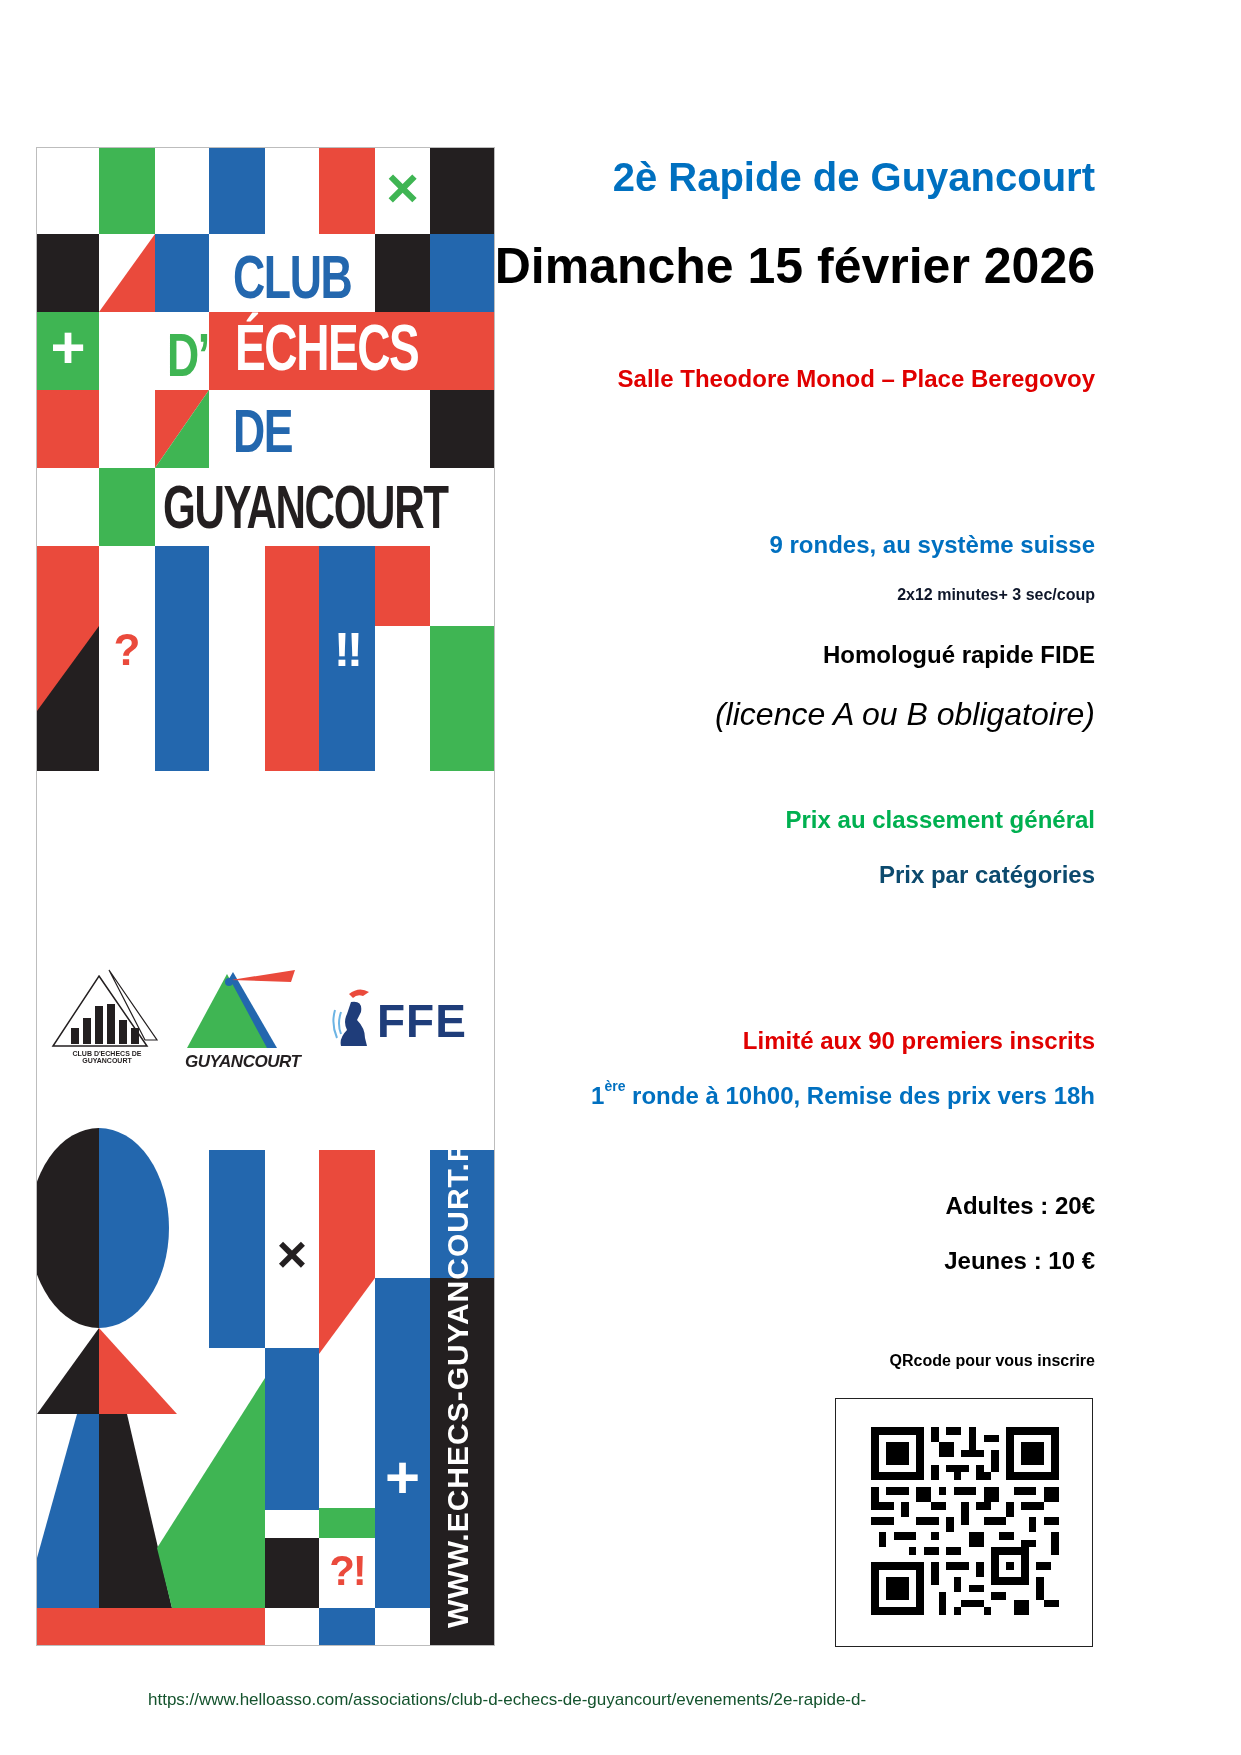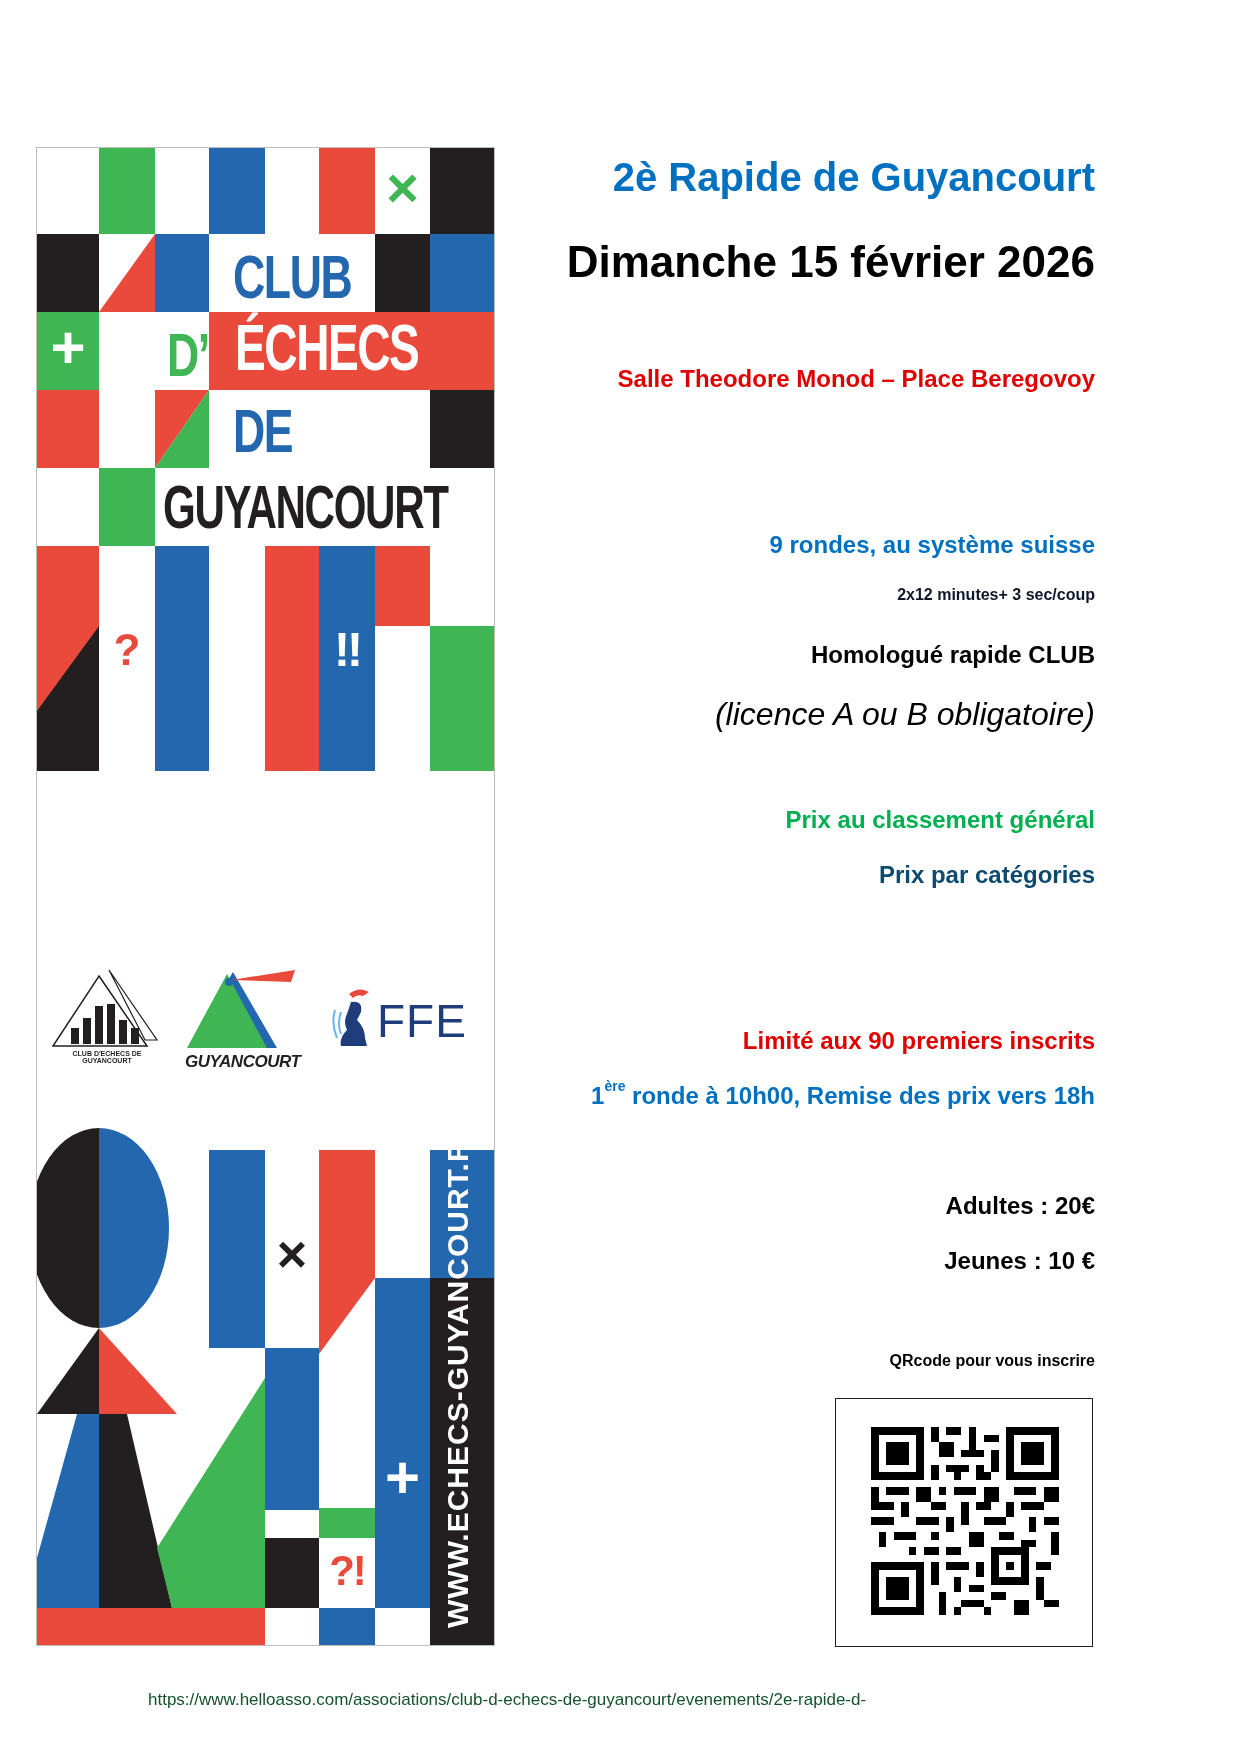--- a/index.html
+++ b/index.html
@@ -10,28 +10,28 @@
   .cell { position:absolute; }
   .bl { background:#231f20; } .bu { background:#2367ae; } .rd { background:#ea4a3c; } .gr { background:#3fb553; }
   .glyph { position:absolute; font-family:"Liberation Sans", sans-serif; font-weight:bold; text-align:center; line-height:1; }
   .club-text { position:absolute; font-family:"Liberation Sans Narrow","Liberation Sans", sans-serif; font-weight:bold; letter-spacing:-2px; line-height:1; transform-origin:left top; }
   .vert-url { position:absolute; left:398px; top:1160px; width:60px; height:0; }
   .vert-url span { position:absolute; left:0; top:0; transform:rotate(-90deg); transform-origin:left top; white-space:nowrap; color:#fff; font-weight:bold; font-size:30px; letter-spacing:1px; }
 
   .logos { position:absolute; left:0; top:820px; width:457px; height:140px; }
   .logo { position:absolute; }
   .logo-caption { position:absolute; font-size:7px; text-align:center; color:#231f20; font-weight:bold; line-height:1.05; }
-  .ffe-text { position:absolute; font-size:46px; font-weight:normal; color:#1f3d7a; letter-spacing:1px; }
+  .ffe-text { position:absolute; font-size:46px; font-weight:bold; color:#1f3d7a; letter-spacing:1px; }
   .guy-text { position:absolute; font-size:17px; font-weight:bold; font-style:italic; color:#231f20; letter-spacing:-0.5px; }
 
   
   .col { position:absolute; right:146px; width:560px; text-align:right; }
   .line { position:absolute; right:0; white-space:nowrap; font-weight:bold; }
   .t-title { top:155px; font-size:40px; color:#0070c0; }
-  .t-date { top:237px; font-size:44px; color:#000;text-align:right; }
+  .t-date { top:237px; font-size:50px; color:#000;text-align:right; }
   .t-venue { top:365px; font-size:24px; color:#e00000; }
   .t-bar { top:420px; font-size:24px; color:#000; font-weight:normal; font-style:italic; }
   .t-rounds { top:531px; font-size:24px; color:#0070c0; }
   .t-cadence { top:586px; font-size:16px; color:#0f172a; }
   .t-fide { top:641px; font-size:24px; color:#000; }
   .t-licence { top:696px; font-size:32px; color:#000; font-weight:normal; font-style:italic; }
   .t-prize1 { top:806px; font-size:24px; color:#00b050; }
   .t-prize2 { top:861px; font-size:24px; color:#0c4a6e; }
   .t-limit { top:1027px; font-size:24px; color:#e00000; }
   .t-schedule { top:1082px; font-size:24px; color:#0070c0; }
@@ -162,21 +162,21 @@
     <span>WWW.ECHECS-GUYANCOURT.FR</span>
   </div>
 </div>
 
 <div class="col" style="top:0;height:1400px">
   <div class="line t-title">2è Rapide de Guyancourt</div>
   <div class="line t-date">Dimanche 15 février 2026</div>
   <div class="line t-venue">Salle Theodore Monod – Place Beregovoy</div>
   <div class="line t-rounds">9 rondes, au système suisse</div>
   <div class="line t-cadence">2x12 minutes+ 3 sec/coup</div>
-  <div class="line t-fide">Homologué rapide CLUB</div>
+  <div class="line t-fide">Homologué rapide FIDE</div>
   <div class="line t-licence">(licence A ou B obligatoire)</div>
   <div class="line t-prize1">Prix au classement général</div>
   <div class="line t-prize2">Prix par catégories</div>
   <div class="line t-limit">Limité aux 90 premiers inscrits</div>
   <div class="line t-schedule"><span>1</span><sup>ère</sup><span> ronde à 10h00, Remise des prix vers 18h</span></div>
   <div class="line t-adult">Adultes : 20€</div>
   <div class="line t-young">Jeunes : 10 €</div>
   <div class="line t-qrlabel">QRcode pour vous inscrire</div>
 </div>
 

